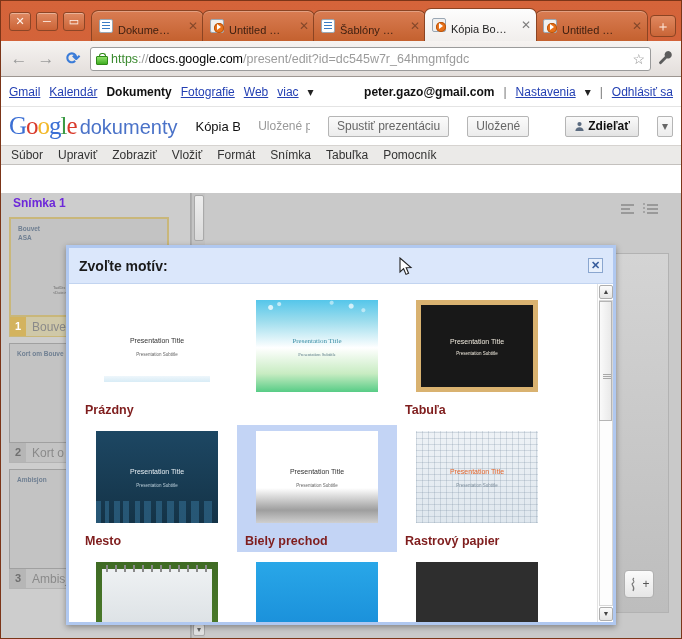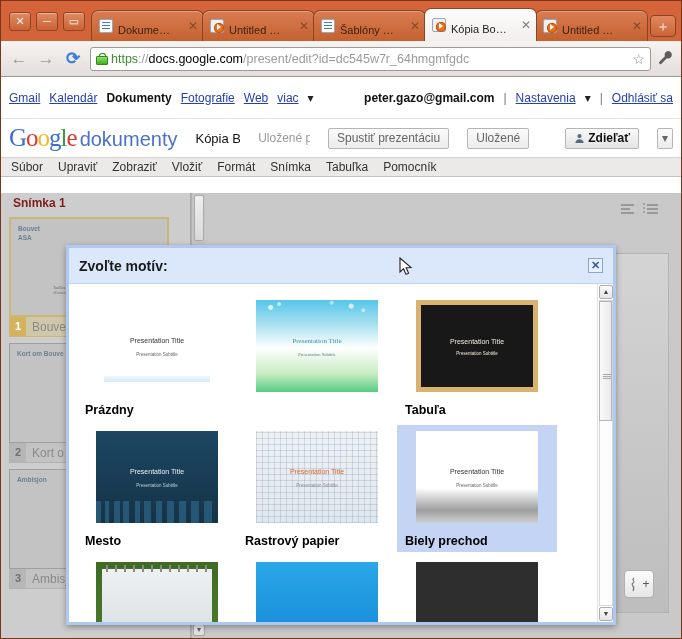--- a/index.html
+++ b/index.html
@@ -110,21 +110,21 @@
   #urltext { flex:1 1 auto; white-space:nowrap; overflow:hidden; color:#9b9b9b; }
   #urltext .scheme { color:#3a8a2f; }
   #urltext .host { color:#000; }
   .star { color:#8a8a8a; font-size:14px; }
   .wrench { color:#5c5c5c; font-size:15px; }
 
   
   #page { flex:1 1 auto; background:#fff; position:relative; overflow:hidden; }
 
   #gbar {
-    height:42px; background:#fff; border-bottom:1px solid #e4e4e4;
+    height:30px; background:#fff; border-bottom:1px solid #e4e4e4;
     display:flex; align-items:center; padding:0 8px; gap:9px;
     font-size:12px; color:#222;
   }
   #gbar a { color:#2440b3; text-decoration:underline; cursor:pointer; }
   #gbar .cur { color:#111; font-weight:bold; text-decoration:none; }
   #gbar .spacer { flex:1 1 auto; }
   #gbar .email { color:#111; font-weight:bold; }
   #gbar .sep { color:#777; }
 
   #ghead {
@@ -151,21 +151,21 @@
     display:flex; align-items:center; gap:15px; padding:0 10px; font-size:12px; color:#333;
   }
 
   #docbody { position:absolute; left:0; top:116px; right:0; bottom:0; background:#c9c9c9; display:flex; }
 
   
   #slidepanel {
     width:190px; flex:0 0 190px; background:#cdcdcd; border-right:1px solid #a9a9a9;
     display:flex; flex-direction:column;
   }
-  #slidehdr { height:22px; font-size:12px; font-weight:bold; color:#7f1d1d; padding:3px 8px 0 12px; }
+  #slidehdr { height:22px; font-size:12px; font-weight:bold; color:#6d28d9; padding:3px 8px 0 12px; }
   #slidelist { flex:1 1 auto; position:relative; padding:2px 0 0 8px; }
   .slidecard { width:160px; margin-bottom:6px; }
   .slidethumb {
     width:160px; height:100px; background:#c3c3c3;
     border:1px solid #a0a0a0; position:relative; overflow:hidden;
   }
   .slidecard.sel .slidethumb { border:2px solid #c9b77a; }
   .slidethumb .st {
     position:absolute; left:7px; top:6px; font-size:6.5px; color:#6f7f92; line-height:1.35;
     font-weight:bold; white-space:pre;
@@ -293,21 +293,21 @@
     font-size:4.5px; color:#666; white-space:nowrap;
   }
   .theme.t1 .ttitle { color:#3d8fa6; font-family:"Liberation Serif",serif; }
   .theme.t1 .tsub { color:#5a7a86; font-family:"Liberation Serif",serif; }
   .theme.t2 .ttitle, .theme.t2 .tsub { color:#efe9dd; }
   .theme.t3 .ttitle { color:#e7eef3; }
   .theme.t3 .tsub { color:#b9cdd9; }
   .theme.t5 .ttitle { color:#e2642a; }
   .theme.t5 .tsub { color:#7d8e9c; }
 
-  .tname { font-size:12.5px; font-weight:bold; color:#000000; margin:11px 0 0 4px; }
+  .tname { font-size:12.5px; font-weight:bold; color:#7f1d1d; margin:11px 0 0 4px; }
 
   #modalscroll {
     width:16px; flex:0 0 16px; background:#fff; position:relative;
     border-left:1px solid #e2e2e2;
   }
   .scbtn {
     position:absolute; left:1px; width:14px; height:14px;
     background:linear-gradient(#fbfbfb,#e4e4e4); border:1px solid #aeaeae; border-radius:2px;
     font-size:7px; text-align:center; line-height:12px; color:#444;
   }
@@ -533,34 +533,34 @@
           </div>
 
           <div class="theme t3">
             <div class="thmb">
               <div class="ttitle">Presentation Title</div>
               <div class="tsub">Presentation Subtitle</div>
             </div>
             <div class="tname">Mesto</div>
           </div>
 
-          <div class="theme t5">
+          <div class="theme t4 sel">
             <div class="thmb">
               <div class="ttitle">Presentation Title</div>
               <div class="tsub">Presentation Subtitle</div>
             </div>
-            <div class="tname">Rastrový papier</div>
-          </div>
-
-          <div class="theme t4 sel">
+            <div class="tname">Biely prechod</div>
+          </div>
+
+          <div class="theme t5">
             <div class="thmb">
               <div class="ttitle">Presentation Title</div>
               <div class="tsub">Presentation Subtitle</div>
             </div>
-            <div class="tname">Biely prechod</div>
+            <div class="tname">Rastrový papier</div>
           </div>
 
           <div class="theme t6">
             <div class="thmb">
               
             </div>
             <div class="tname"></div>
           </div>
 
           <div class="theme t7">

